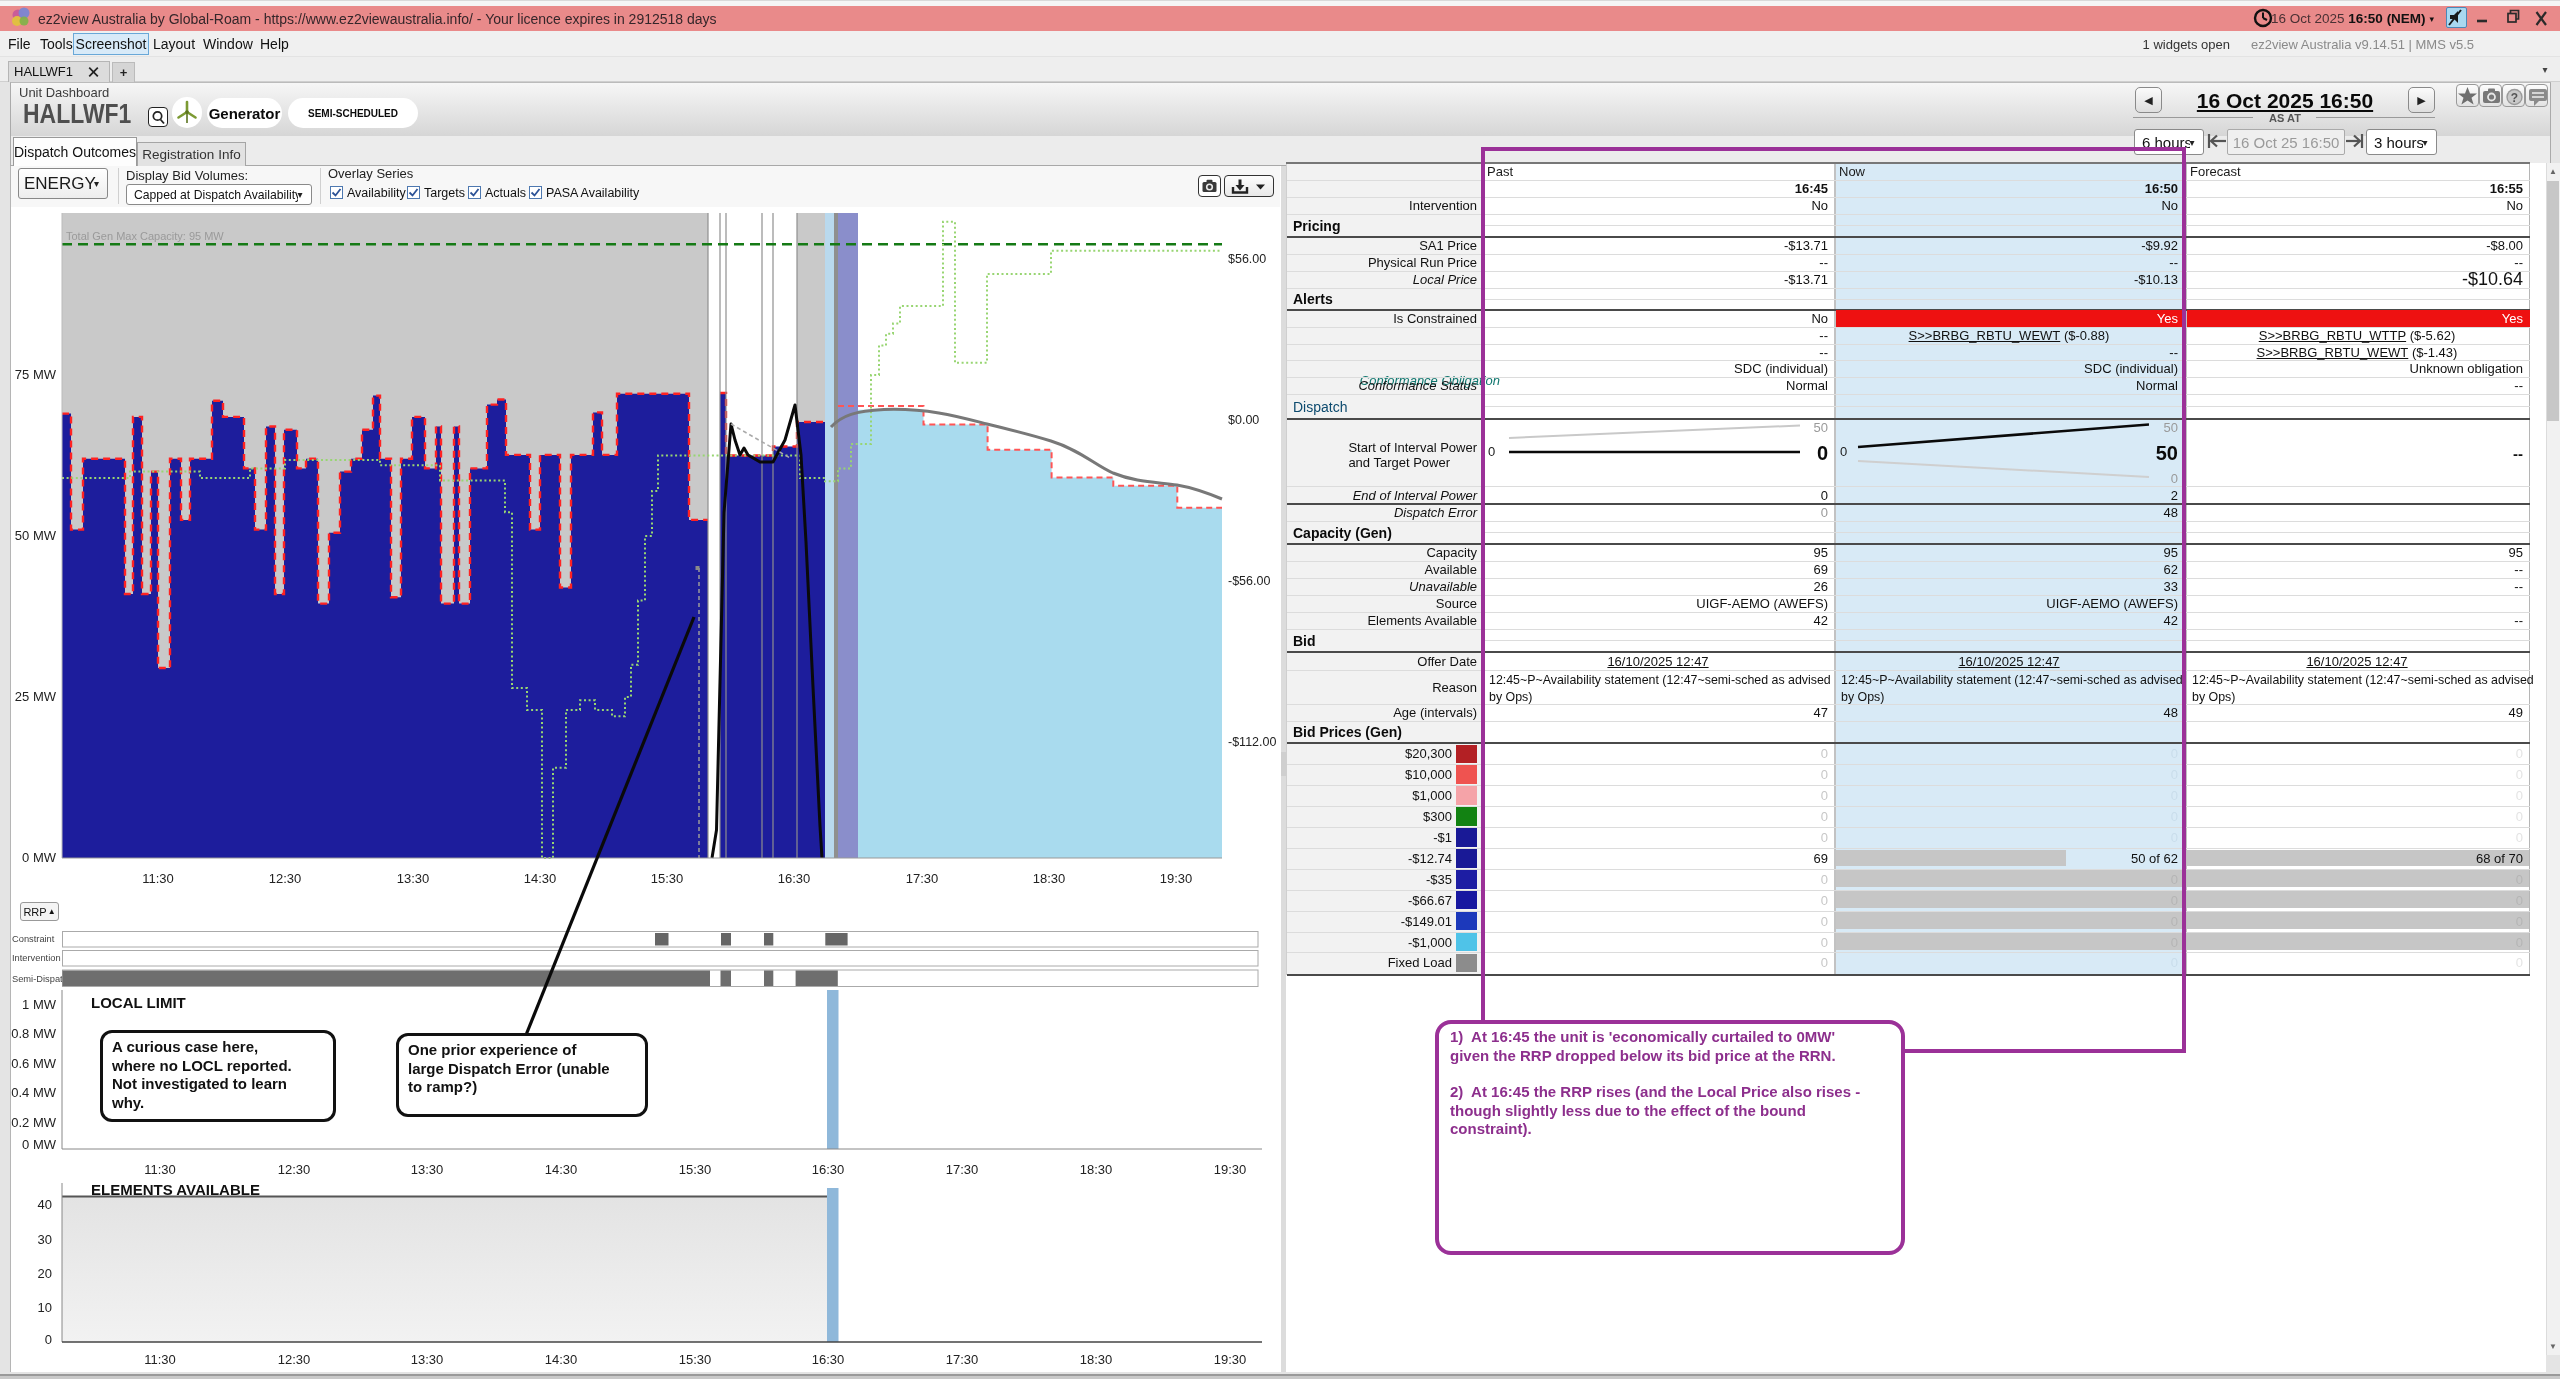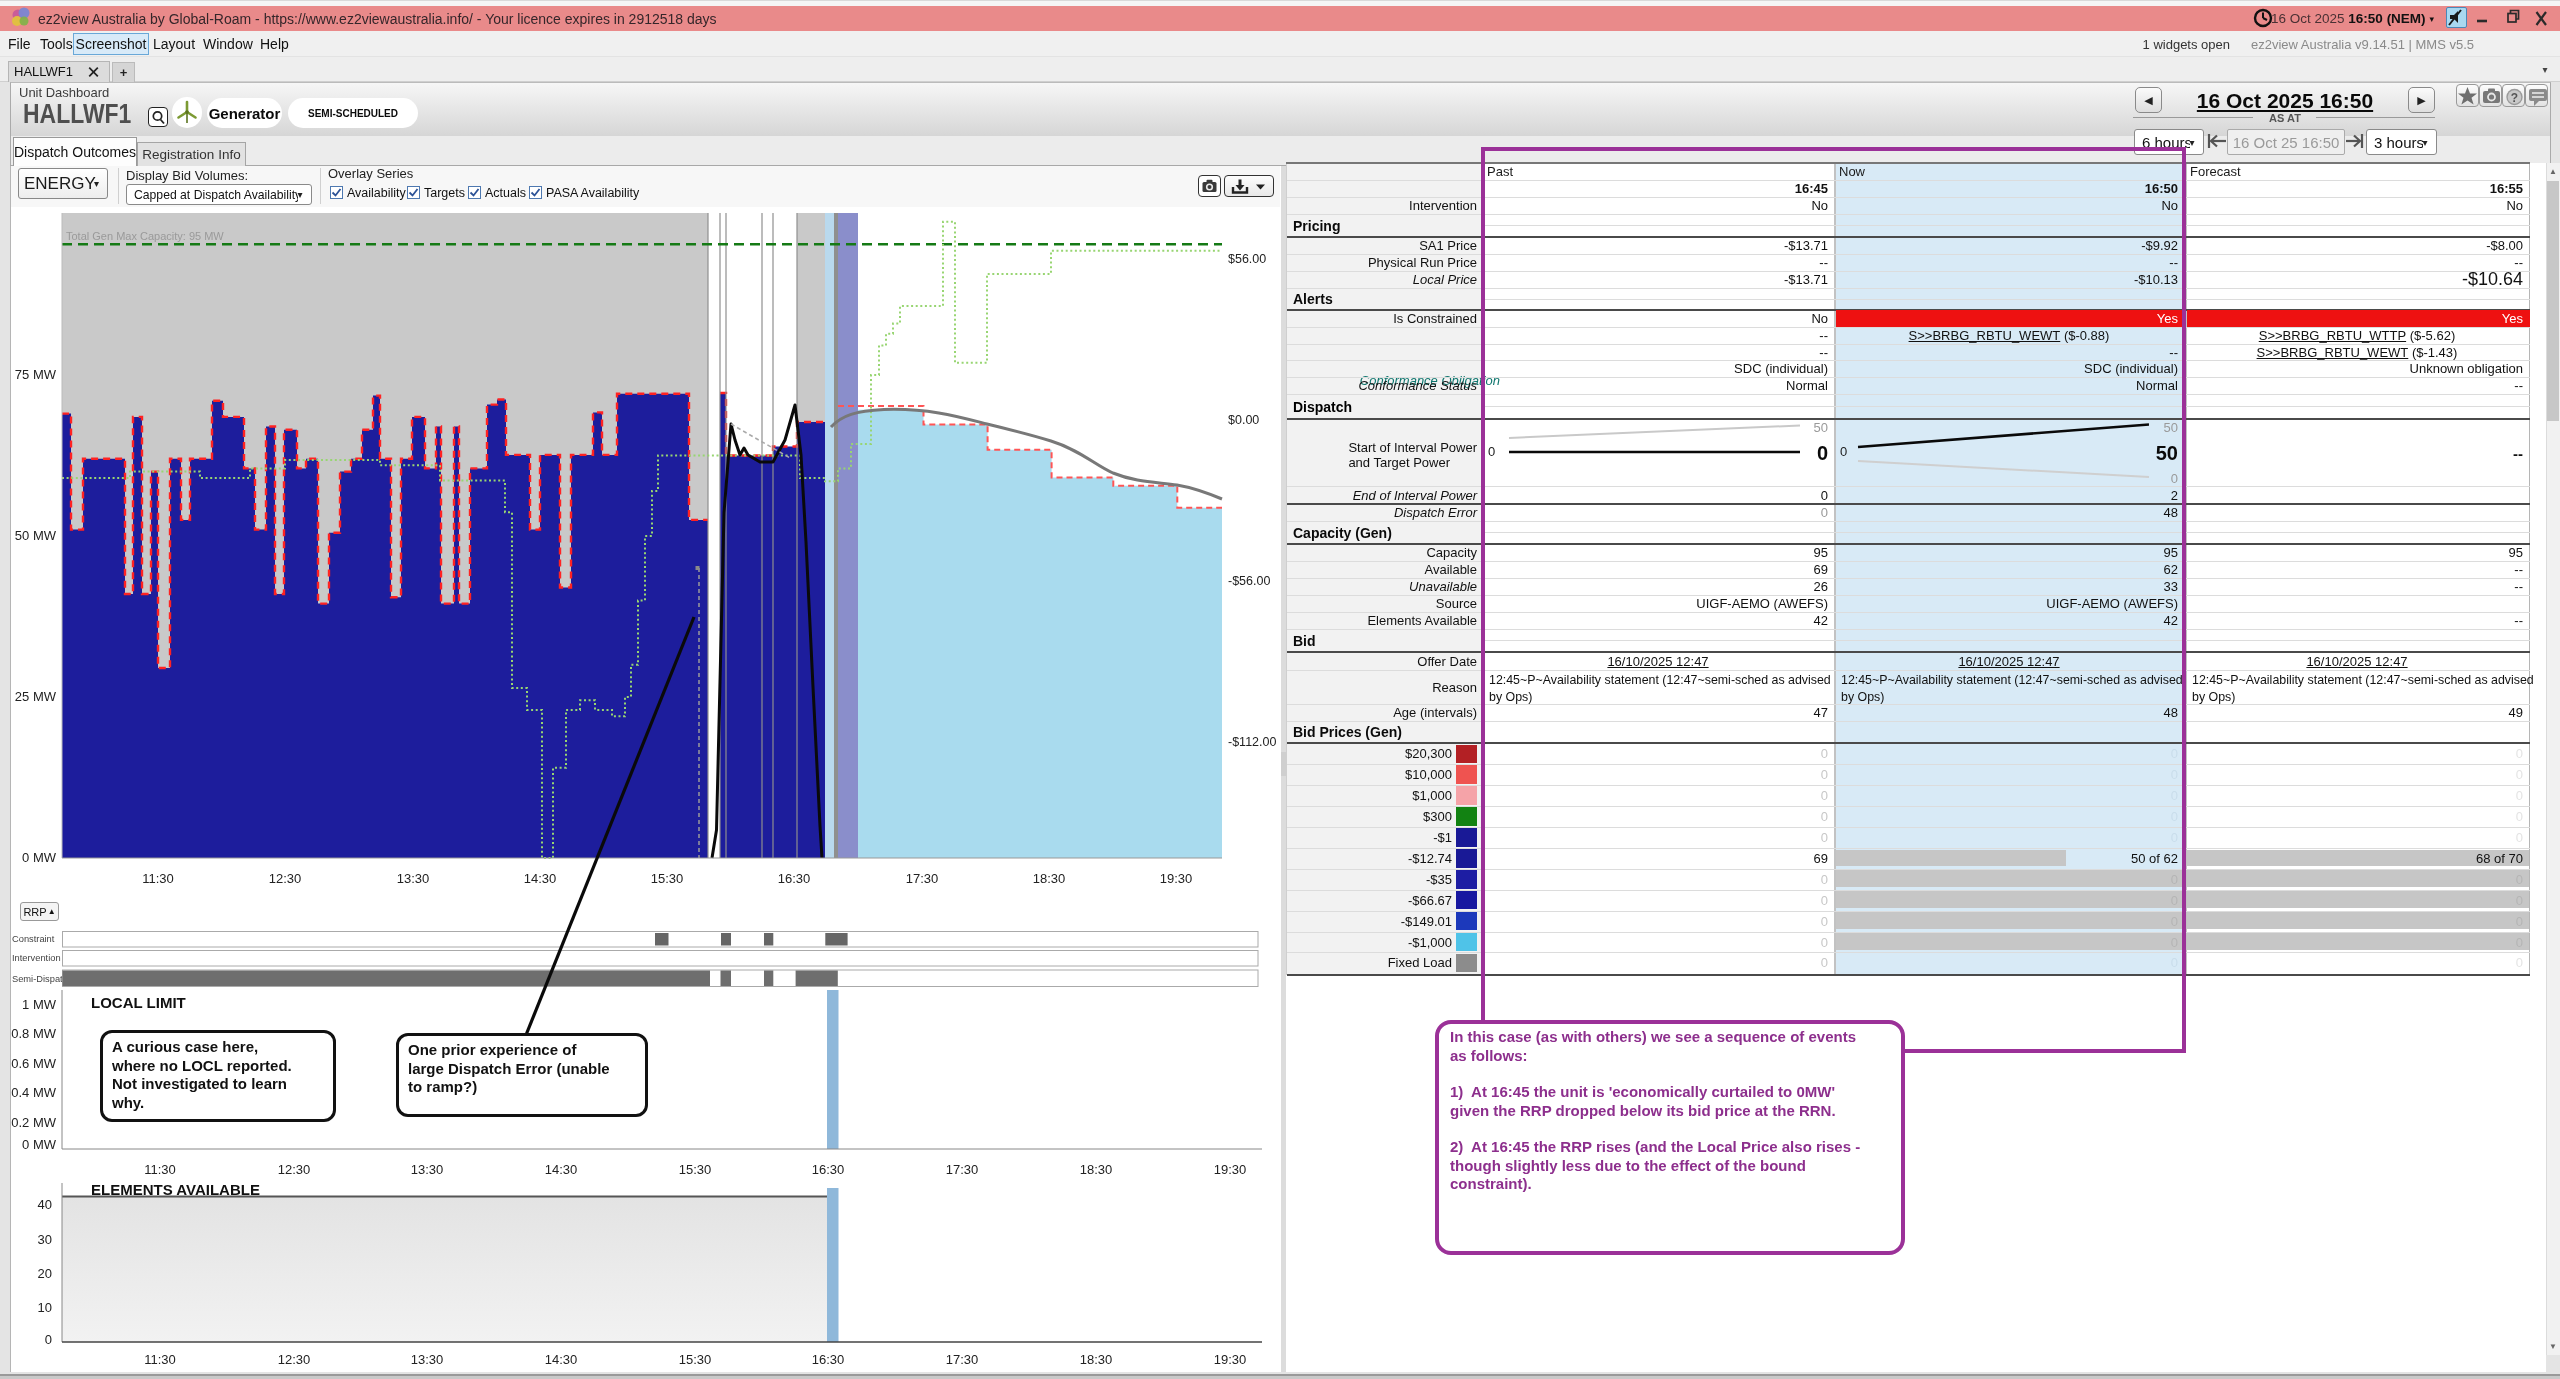--- a/index.html
+++ b/index.html
@@ -356,21 +356,21 @@
 <div class="a" style="left:1310px;top:360px;width:190px;height:17px;font-size:13px;color:#0f766e;display:flex;align-items:center;justify-content:flex-end;font-style:italic;margin-top:12px;">Conformance Obligation</div>
 <div class="a" style="left:1488px;top:360px;width:340px;height:17px;font-size:13px;color:#111;display:flex;align-items:center;justify-content:flex-end;">SDC (individual)</div>
 <div class="a" style="left:1840px;top:360px;width:338px;height:17px;font-size:13px;color:#111;display:flex;align-items:center;justify-content:flex-end;">SDC (individual)</div>
 <div class="a" style="left:2191px;top:360px;width:332px;height:17px;font-size:13px;color:#111;display:flex;align-items:center;justify-content:flex-end;">Unknown obligation</div>
 <div class="a" style="left:1287px;top:377px;width:1243px;height:1px;background:#dcdcdc"></div>
 <div class="a" style="left:1287px;top:377px;width:190px;height:17px;font-size:13px;color:#111;display:flex;align-items:center;justify-content:flex-end;font-style:italic;">Conformance Status</div>
 <div class="a" style="left:1488px;top:377px;width:340px;height:17px;font-size:13px;color:#111;display:flex;align-items:center;justify-content:flex-end;">Normal</div>
 <div class="a" style="left:1840px;top:377px;width:338px;height:17px;font-size:13px;color:#111;display:flex;align-items:center;justify-content:flex-end;">Normal</div>
 <div class="a" style="left:2191px;top:377px;width:332px;height:17px;font-size:13px;color:#111;display:flex;align-items:center;justify-content:flex-end;">--</div>
 <div class="a" style="left:1287px;top:394px;width:1243px;height:1px;background:#dcdcdc"></div>
-<div class="a" style="left:1293px;top:394px;width:240px;height:25px;font-size:14px;font-weight:bold;color:#000000;display:flex;align-items:center">Dispatch</div>
+<div class="a" style="left:1293px;top:394px;width:240px;height:25px;font-size:14px;font-weight:normal;color:#0c4a6e;display:flex;align-items:center">Dispatch</div>
 <div class="a" style="left:1484px;top:406px;width:1046px;height:1px;background:#dcdcdc"></div>
 <div class="a" style="left:1287px;top:418px;width:1243px;height:2px;background:#4a4a4a"></div>
 <div class="a" style="left:1287px;top:424px;width:190px;height:62px;font-size:13px;color:#111;display:flex;align-items:center;justify-content:flex-end;">Start of Interval Power<br>and Target Power</div>
 <svg width="1250" height="80" viewBox="0 0 1250 80" style="left:1280;top:419">
     <line x1="229" y1="33" x2="520" y2="33" stroke="#0a0a0a" stroke-width="2.6"></line>
     <line x1="229" y1="19" x2="520" y2="6.5" stroke="#c9c9c9" stroke-width="2"></line>
     <line x1="578" y1="28" x2="869" y2="5.5" stroke="#0a0a0a" stroke-width="2.6"></line>
     <line x1="578" y1="42" x2="869" y2="58" stroke="#cfcfcf" stroke-width="2"></line>
   </svg>
 <div class="a" style="left:1488px;top:444px;width:20px;height:17px;font-size:13px;color:#222">0</div>
@@ -523,17 +523,16 @@
 <div class="a" style="left:2546px;top:163px;width:14px;height:16px;font-size:8px;color:#666;display:flex;align-items:center;justify-content:center">▲</div>
 <div class="a" style="left:2547px;top:181px;width:12px;height:240px;background:#c7c7c7"></div>
 <div class="a" style="left:2546px;top:1338px;width:14px;height:16px;font-size:8px;color:#666;display:flex;align-items:center;justify-content:center">▼</div>
 <div class="a" style="left:1281px;top:752px;width:5px;height:24px;background:#cfcfcf"></div>
 <div class="a" style="left:1481px;top:147px;width:705px;height:4px;background:#9b3198"></div>
 <div class="a" style="left:1481px;top:147px;width:4px;height:888px;background:#9b3198"></div>
 <div class="a" style="left:2182px;top:147px;width:4px;height:906px;background:#9b3198"></div>
 <div class="a" style="left:1905px;top:1049px;width:281px;height:4px;background:#9b3198"></div>
 <div class="a" style="left:1435px;top:1020px;width:470px;height:235px;background:#fff;border:4px solid #9b3198;border-radius:16px"></div>
 <div class="a" style="left:1450px;top:1028px;width:420px;height:220px;font-size:15px;font-weight:bold;color:#8d2f8d;line-height:18.5px">
-    <p style="margin:0 0 18px 0">In this case (as with others) we see a sequence of events as follows:</p>
     <p style="margin:0 0 18px 0">1)&nbsp; At 16:45 the unit is 'economically curtailed to 0MW' given the RRP dropped below its bid price at the RRN.</p>
     <p style="margin:0 0 18px 0">2)&nbsp; At 16:45 the RRP rises (and the Local Price also rises - though slightly less due to the effect of the bound constraint).</p>
   </div>
 <div class="a" style="left:0px;top:1374px;width:2560px;height:2px;background:#9a9a9a"></div>
 <div class="a" style="left:0px;top:1376px;width:2560px;height:3px;background:#c9c9c9"></div>
 </body></html>

